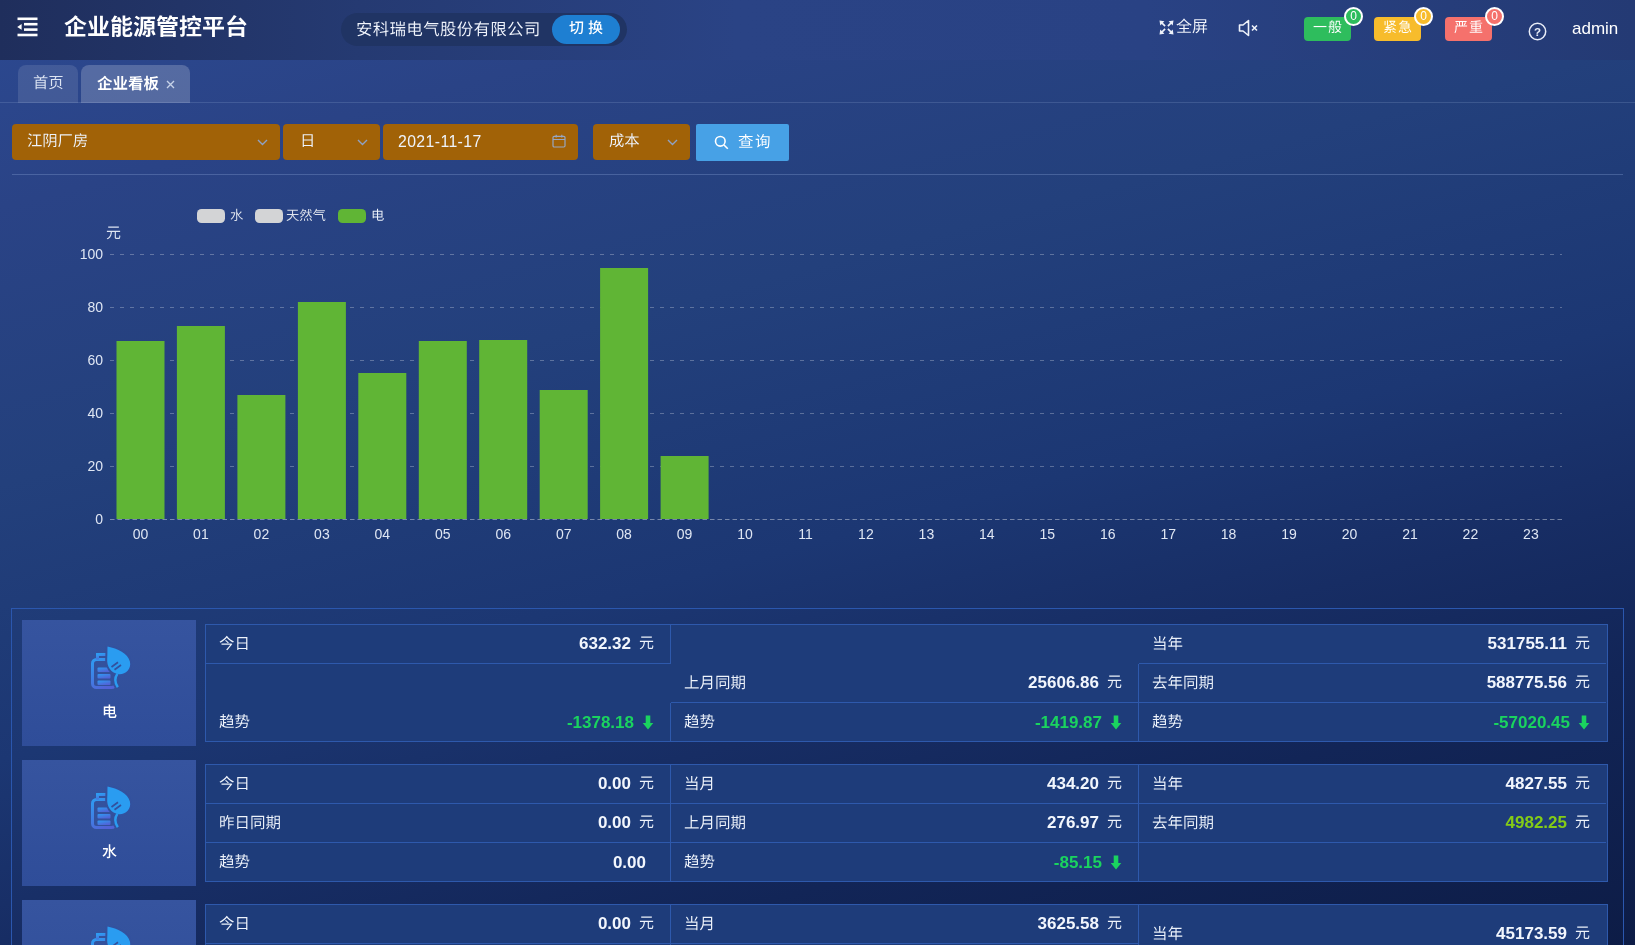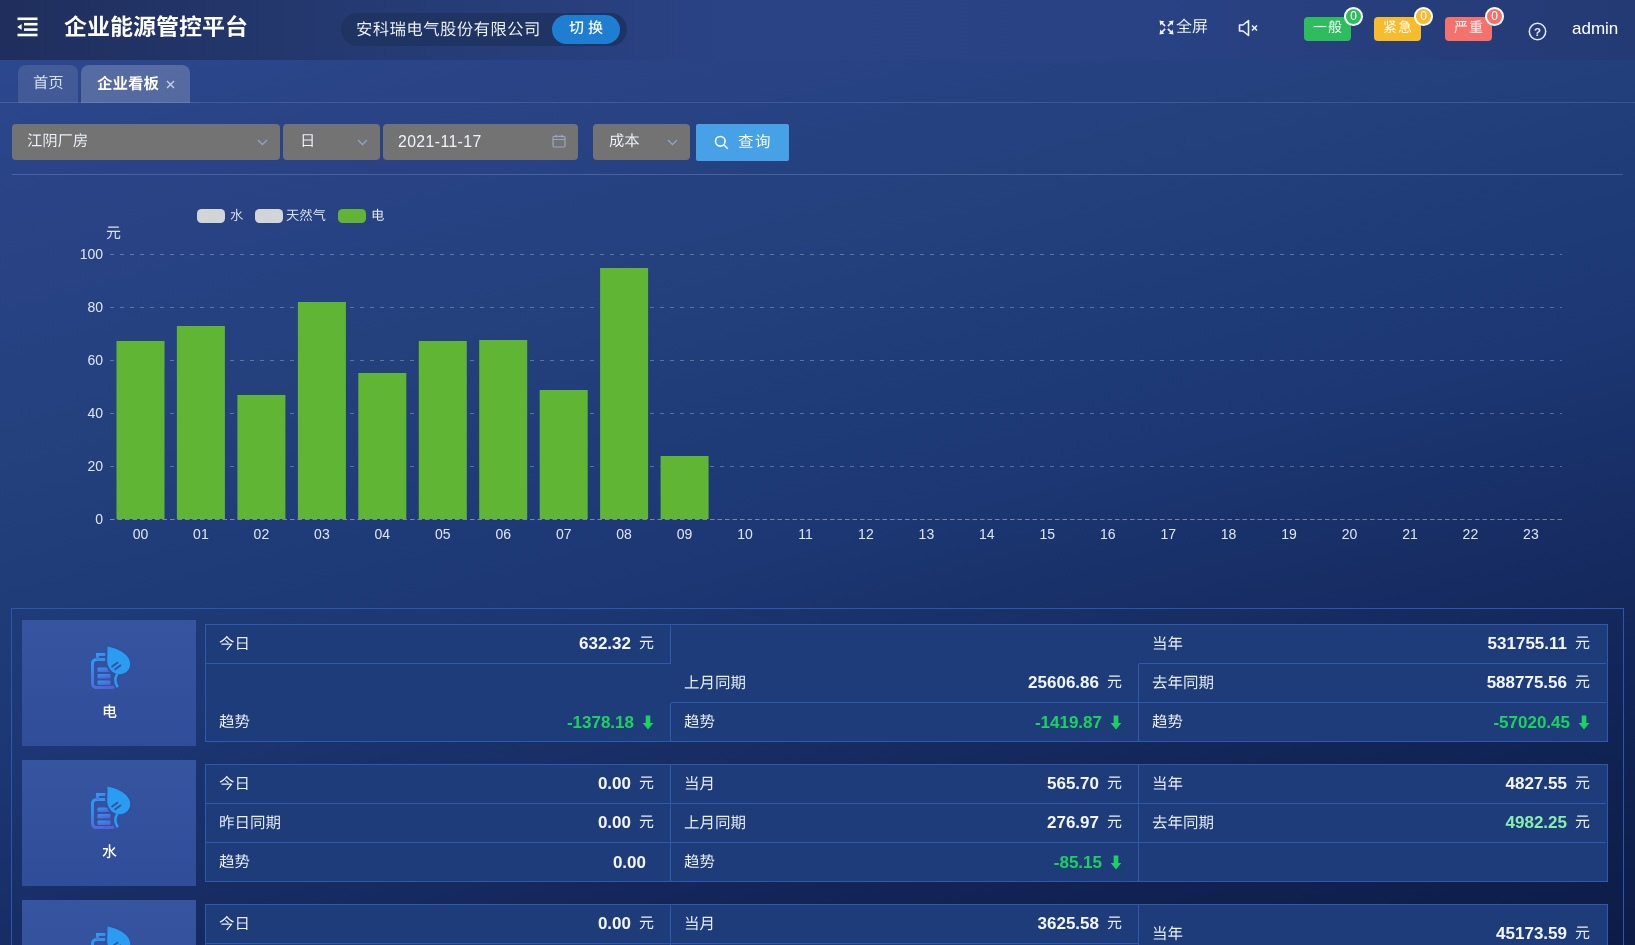--- a/index.html
+++ b/index.html
@@ -11,21 +11,21 @@
 .tab{position:absolute;top:0;height:38px;z-index:2;border-radius:8px 8px 0 0;background:rgba(255,255,255,.11);
 display:flex;align-items:center;justify-content:center}
 .tab.act{background:rgba(255,255,255,.20)}
 .sbox{position:absolute;left:341px;top:13px;width:286px;height:33px;border-radius:17px;
 background:#203464;display:flex;align-items:center}
 .sw{position:absolute;left:552px;top:15px;width:68px;height:29px;border-radius:15px;background:#1e7fd2;
 display:flex;align-items:center;justify-content:center}
 .badge{position:absolute;top:17px;width:47px;height:24px;border-radius:4px;display:flex;align-items:center;justify-content:center}
 .bcirc{position:absolute;width:19px;height:19px;border-radius:50%;border:2px solid #fff;color:#fff;
 font-size:12px;line-height:15px;text-align:center;font-weight:400}
-.ctl{position:absolute;top:124px;height:36px;background:#737373;border-radius:4px;display:flex;align-items:center}
+.ctl{position:absolute;top:124px;height:36px;background:#a16207;border-radius:4px;display:flex;align-items:center}
 .qbtn{position:absolute;top:124px;height:36px;background:#47a1e6;border-radius:2px;display:flex;align-items:center;justify-content:center}
 .panel{position:absolute;left:11px;top:608px;width:1613px;height:500px;border:1px solid #2b57ae}
 .icard{position:absolute;left:22px;width:174px;height:126px;background:linear-gradient(180deg,#36549f,#2f4d99)}
 .tbl{position:absolute;left:205px;width:1403px;height:118px;background:#1e3c7a;border:1px solid #2e59ac}
 .cell{position:absolute;height:39px;display:flex;align-items:center;border-right:1px solid #2e59ac;border-bottom:1px solid #2e59ac}
 .cell.last{border-bottom:none}
 .cell.rlast{border-right:none}
 .lbl{margin-left:12.5px}
 .val{margin-left:auto;margin-right:16px;display:flex;align-items:center;font-weight:bold;font-size:17px;color:#fff}
 .val .u{margin-left:8px}
@@ -540,21 +540,21 @@
     <div class="cell" style="left:465px;top:0px;width:468px">
       <span class="lbl">
         <svg width="31" height="19" style="" viewBox="0 0 31 19">
           <g fill="#eef3fb" transform="translate(0,14) scale(0.0155,-0.0155)">
             <use href="#g53"></use>
             <use href="#g54" x="1000"></use>
           </g>
         </svg>
       </span>
       <span class="val" style="">
-        <span style="color:#f2f6fd">565.70</span>
+        <span style="color:#f2f6fd">434.20</span>
         <span class="u">
           <svg width="15" height="19" style="" viewBox="0 0 15 19">
             <g fill="#eef3fb" transform="translate(0,13) scale(0.0150,-0.0150)">
               <use href="#g45"></use>
             </g>
           </svg>
         </span>
       </span>
     </div>
     <div class="cell" style="left:465px;top:39px;width:468px">
@@ -620,21 +620,21 @@
         <svg width="62" height="19" style="" viewBox="0 0 62 19">
           <g fill="#eef3fb" transform="translate(0,14) scale(0.0155,-0.0155)">
             <use href="#g57"></use>
             <use href="#g56" x="1000"></use>
             <use href="#g49" x="2000"></use>
             <use href="#g50" x="3000"></use>
           </g>
         </svg>
       </span>
       <span class="val" style="">
-        <span style="color:#86efac">4982.25</span>
+        <span style="color:#84cc16">4982.25</span>
         <span class="u">
           <svg width="15" height="19" style="" viewBox="0 0 15 19">
             <g fill="#eef3fb" transform="translate(0,13) scale(0.0150,-0.0150)">
               <use href="#g45"></use>
             </g>
           </svg>
         </span>
       </span>
     </div>
   </div>

